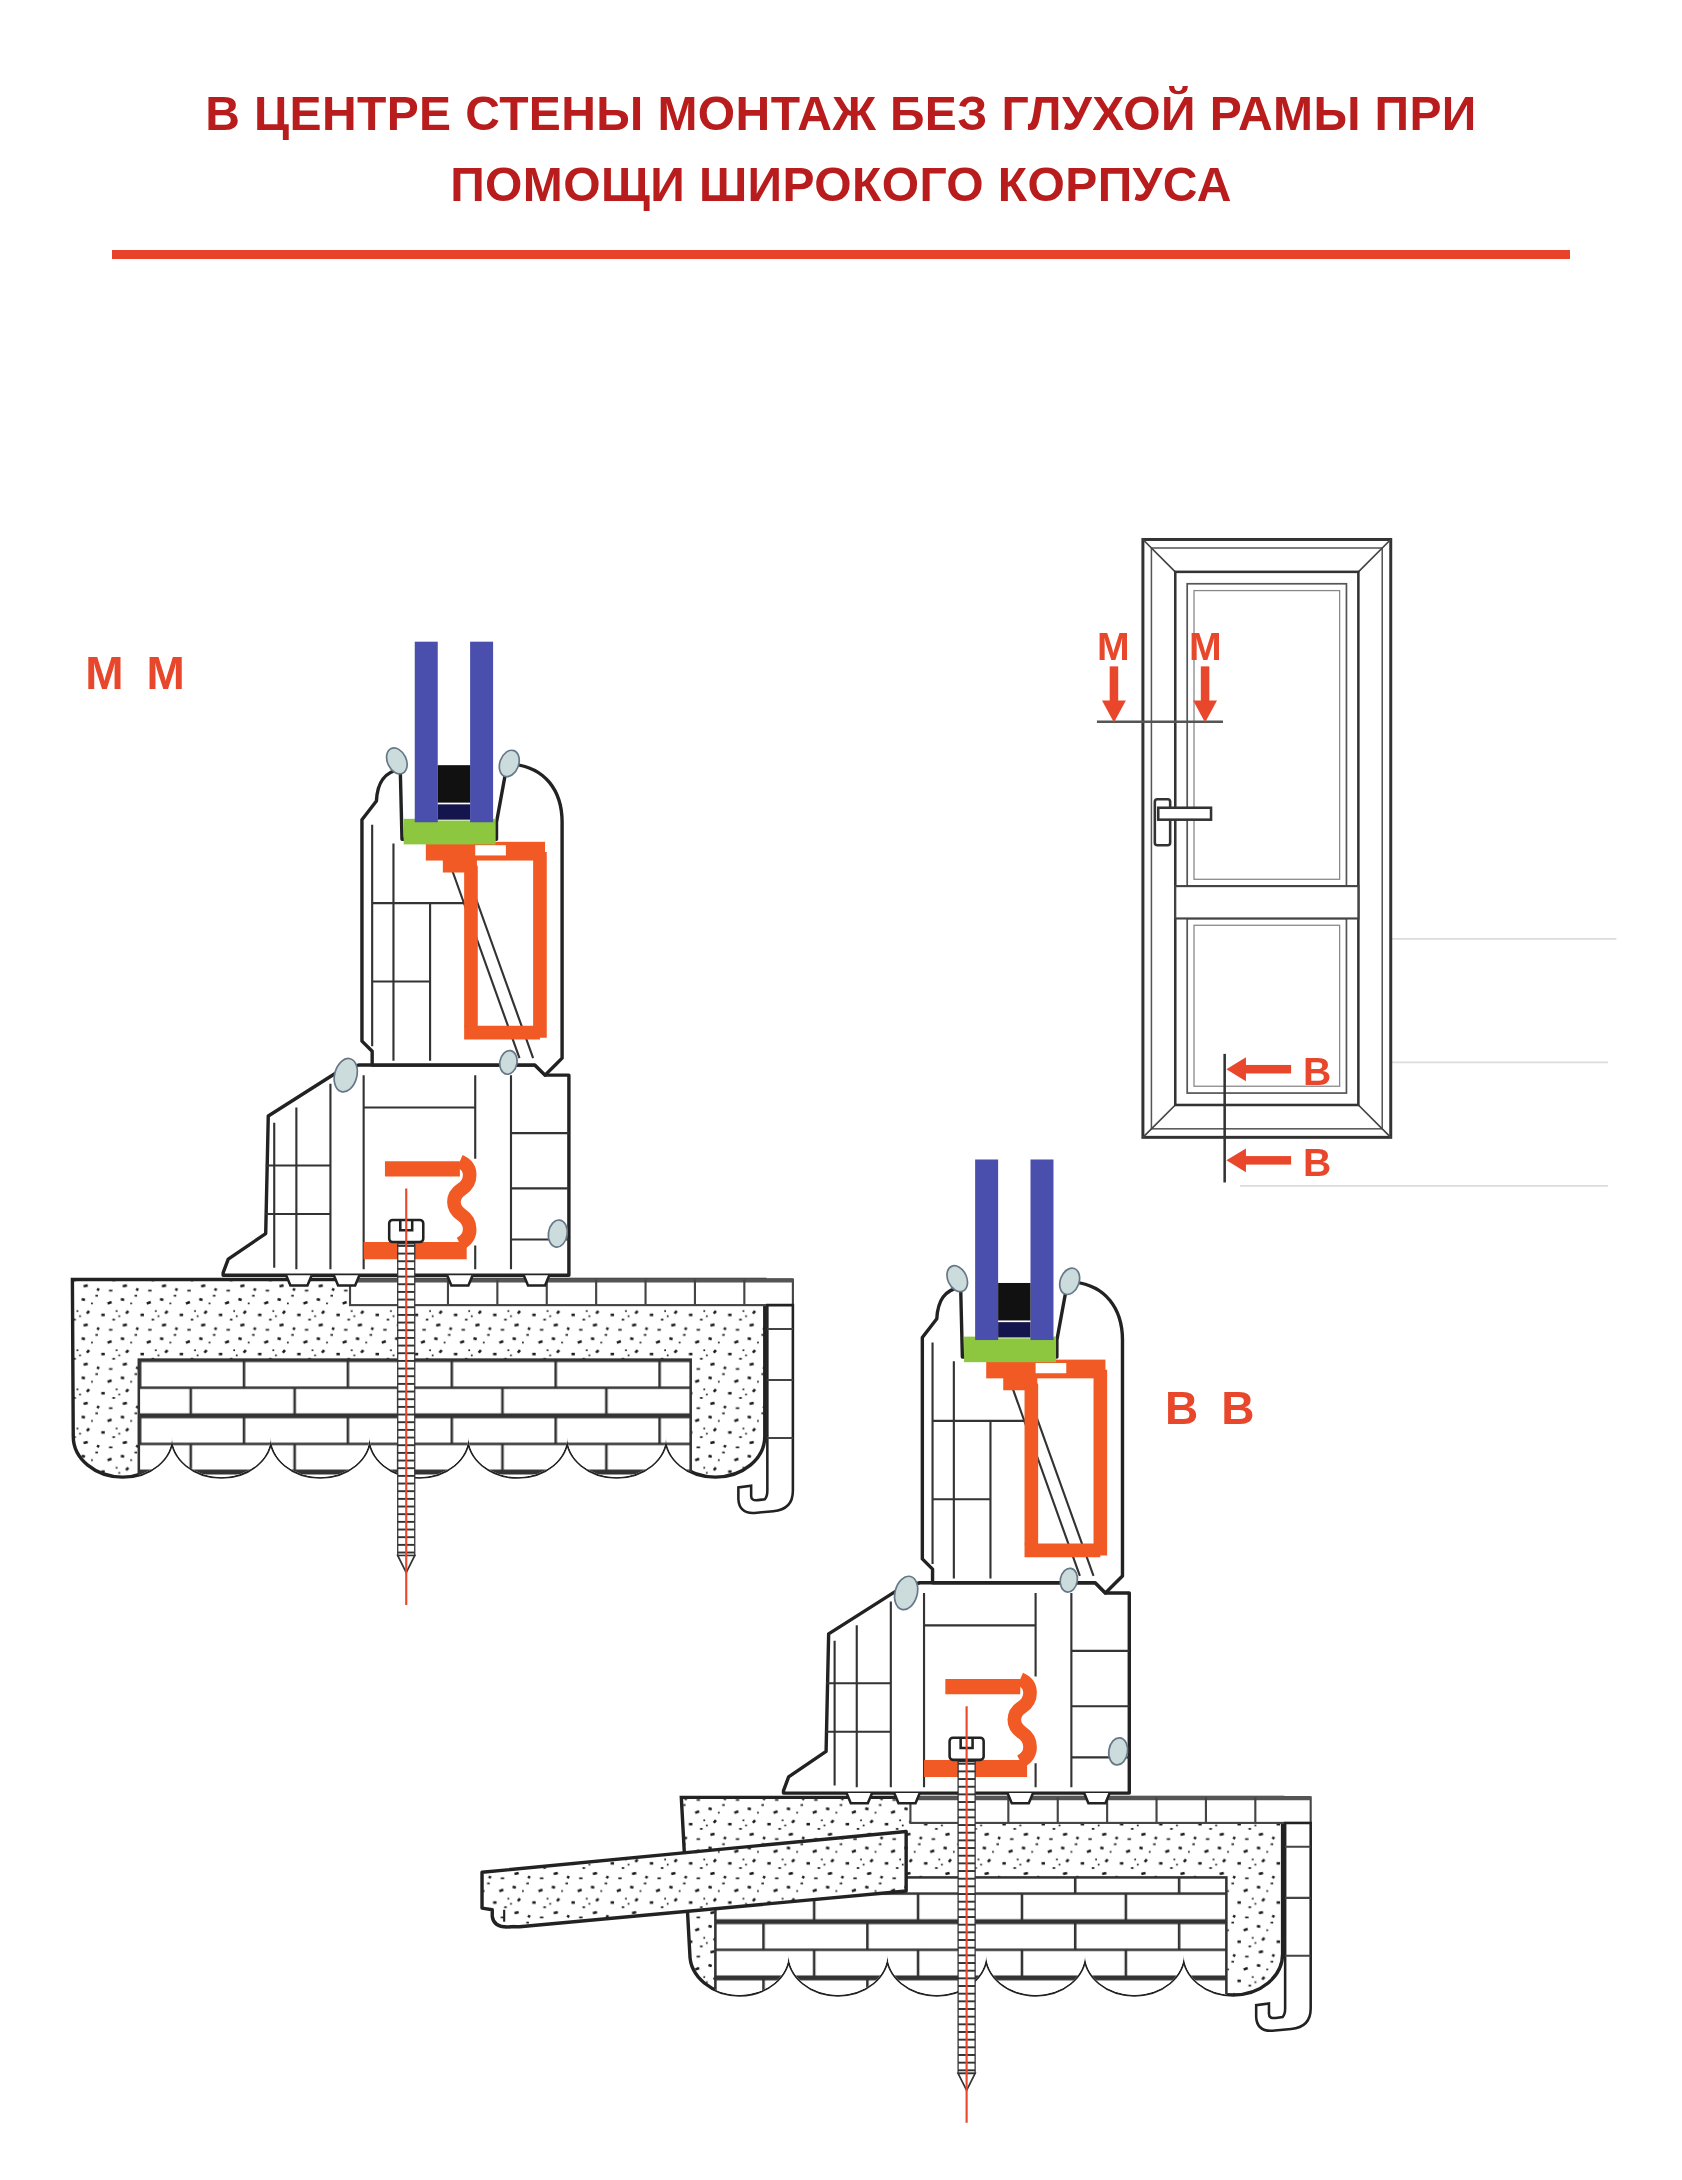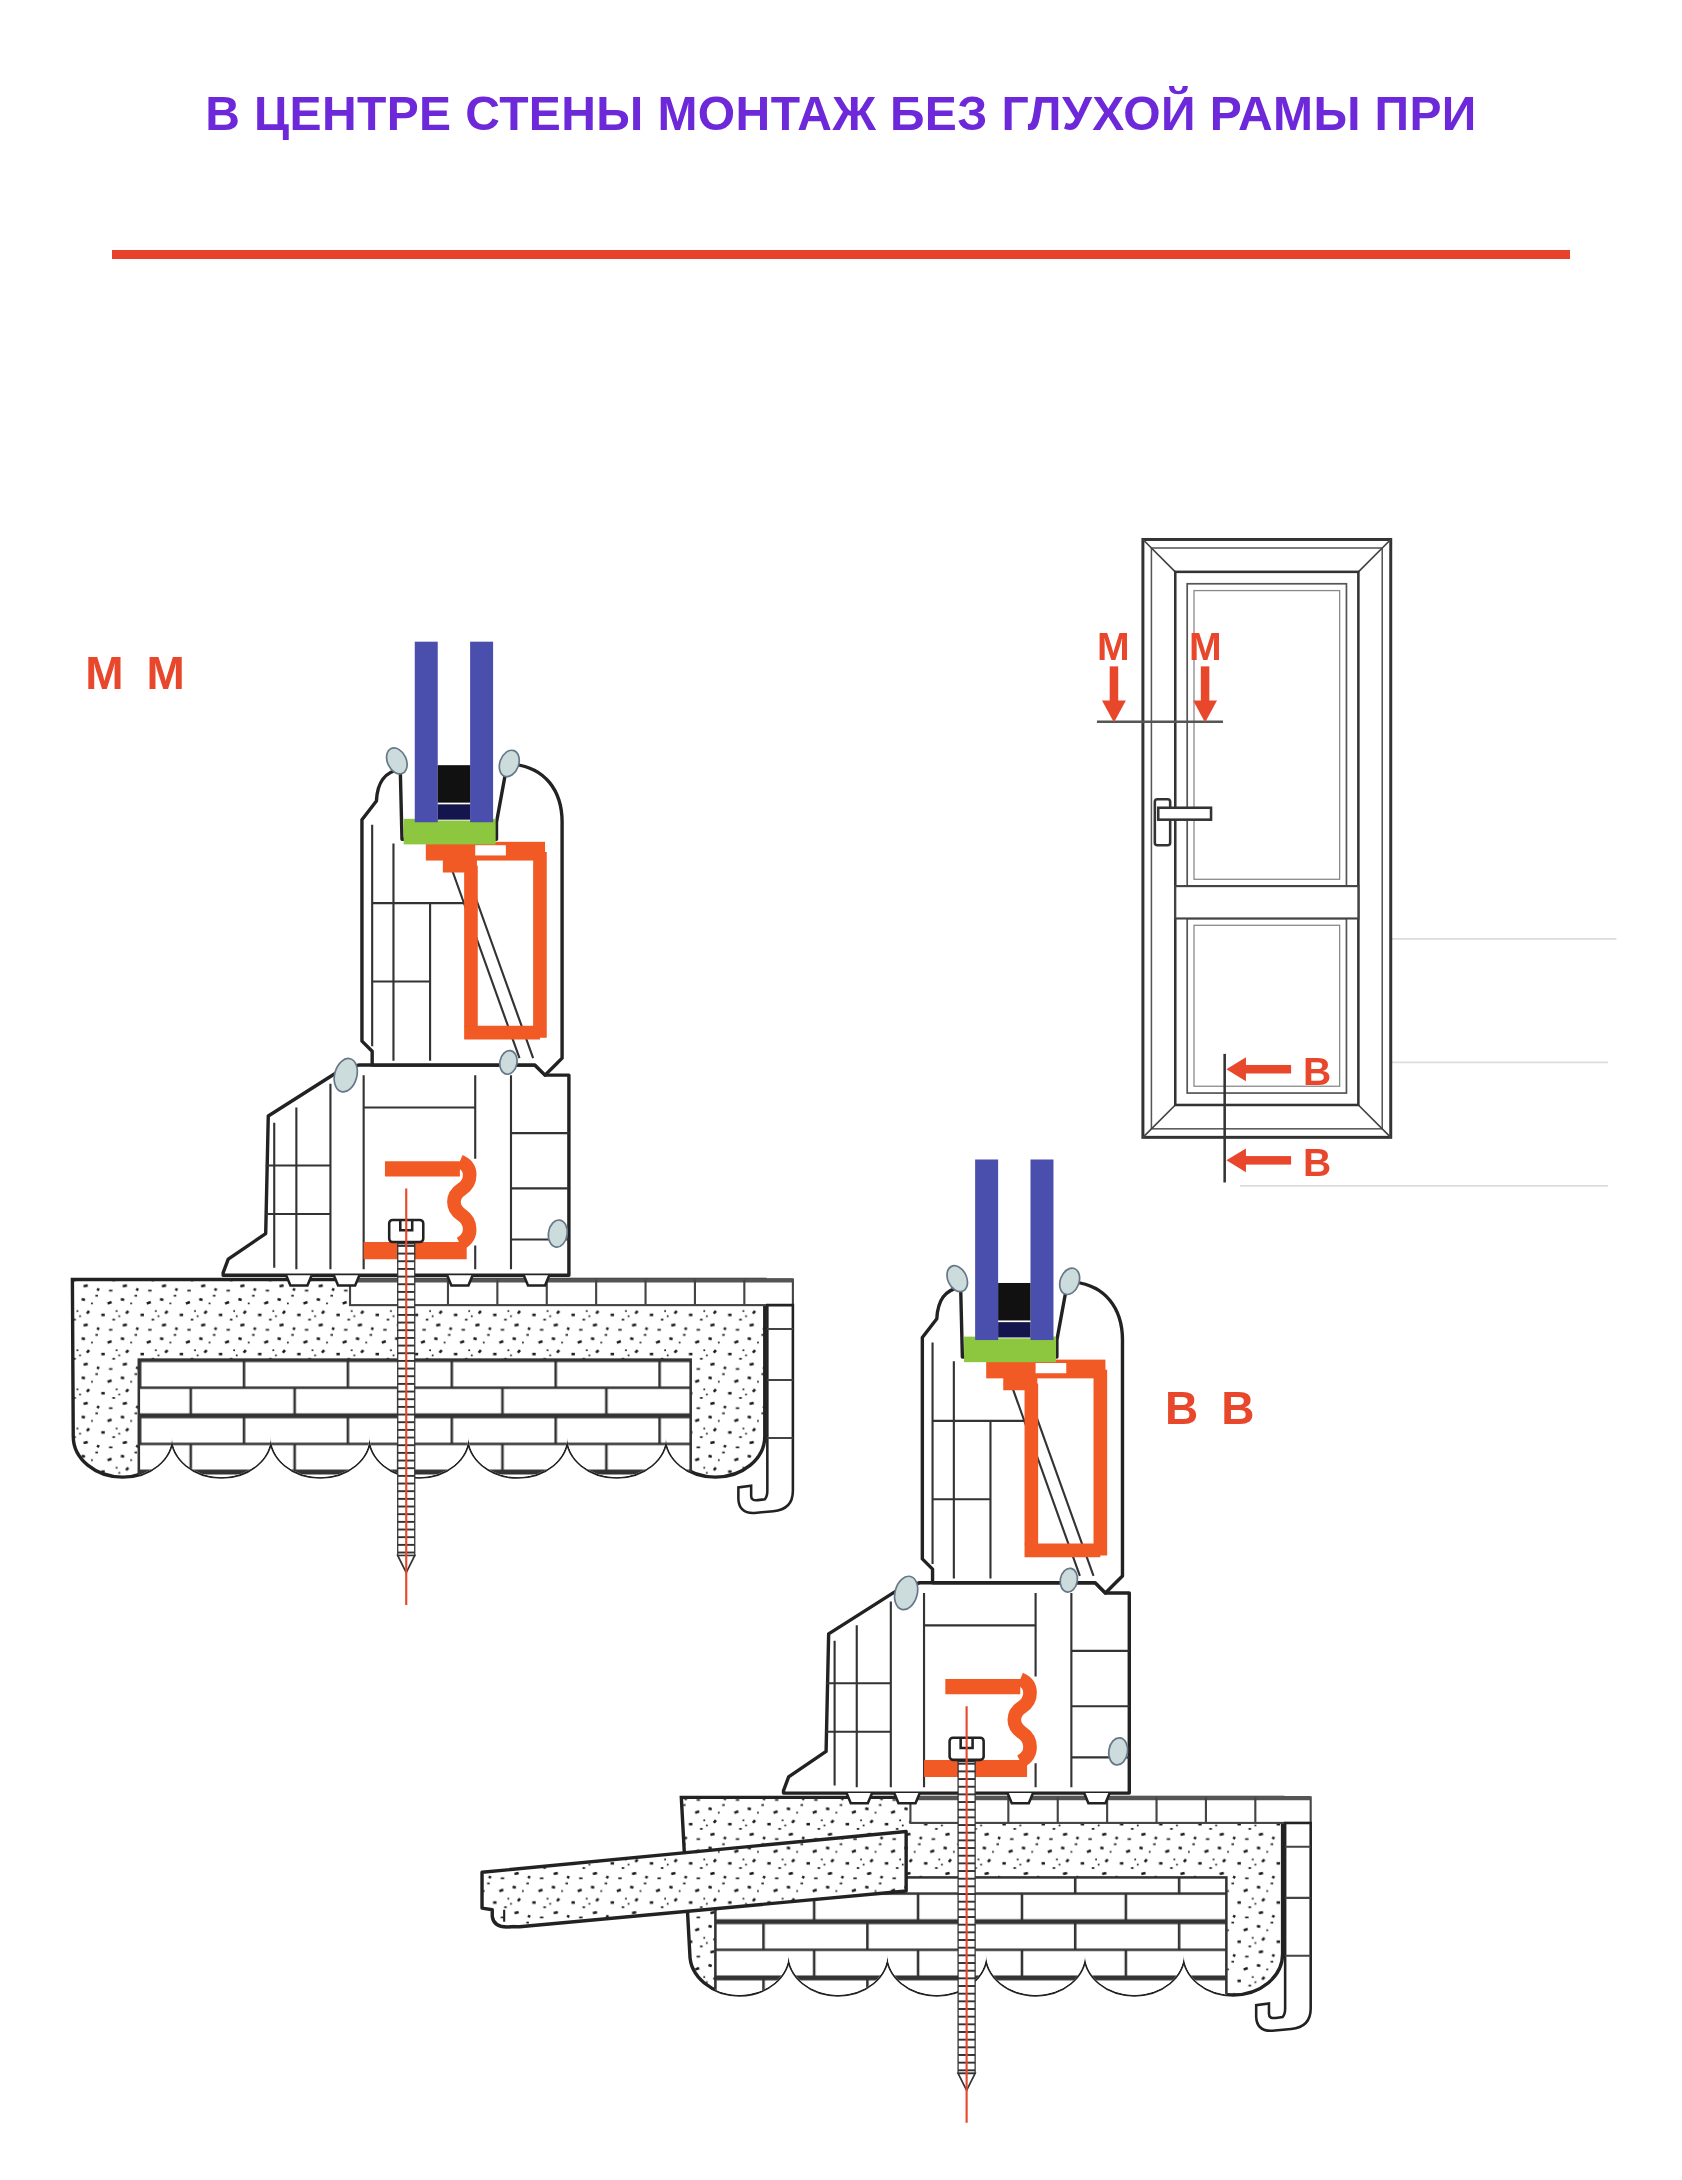--- a/index.html
+++ b/index.html
@@ -1,36 +1,37 @@
 <!DOCTYPE html>
 <html style="font-size:13.6px"><head>
 <meta charset="utf-8">
 <style>
   html,body{margin:0;padding:0;background:#ffffff;}
   .page{position:relative;width:1682px;height:2181px;background:#ffffff;overflow:hidden;
         font-family:"Liberation Sans",sans-serif;}
   .title-block{position:absolute;top:78px;left:0;width:100%;text-align:center;}
   .title-block h1{margin:0;font-size:48px;line-height:1.48;font-weight:800;
-        letter-spacing:0.4px;color:#6d28d9;}
+        letter-spacing:0.4px;color:#b91c1c;}
   .title-block h1 span{display:block;}
   .title-underline{position:absolute;top:250px;left:112px;width:1458px;height:9.4px;
         background:#e8432a;}
   .drawing{position:absolute;left:0;top:0;width:1682px;height:2181px;}
   svg text{font-family:"Liberation Sans","DejaVu Sans",sans-serif;font-weight:800;fill:#e8472b;}
   text.seclabel{font-size:54px;letter-spacing:6px;}
   text.marker{font-size:46px;}
 </style>
 </head>
 <body>
 
 <div class="page">
 
   <div class="title-block">
     <h1>
       <span>В ЦЕНТРЕ СТЕНЫ МОНТАЖ БЕЗ ГЛУХОЙ РАМЫ ПРИ</span>
+      <span>ПОМОЩИ ШИРОКОГО КОРПУСА</span>
     </h1>
   </div>
   <div class="title-underline"></div>
 
   <svg class="drawing" viewBox="0 0 1975 2560">
     <defs>
 
       <pattern id="pat-stipple" patternUnits="userSpaceOnUse" width="46" height="46">
         <rect width="46" height="46" fill="#ffffff"></rect>
         <rect x="4" y="6" width="4" height="3" fill="#1c1c1c" transform="rotate(18 6 7)"></rect>

